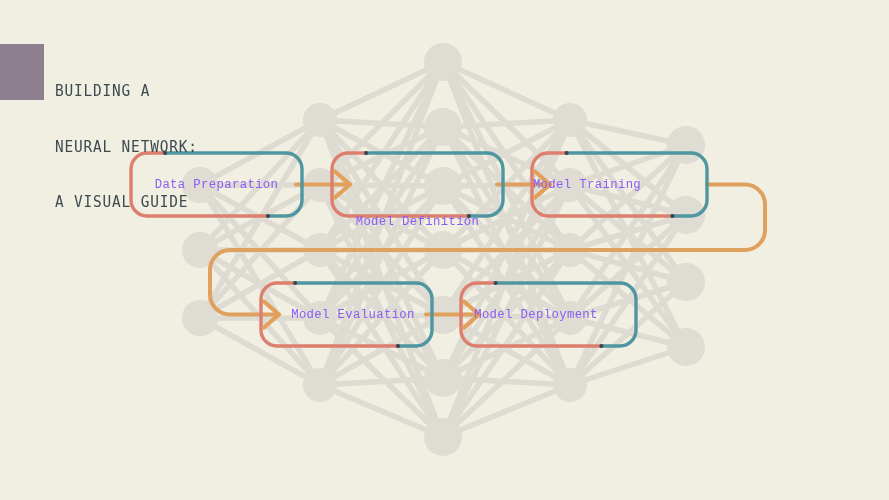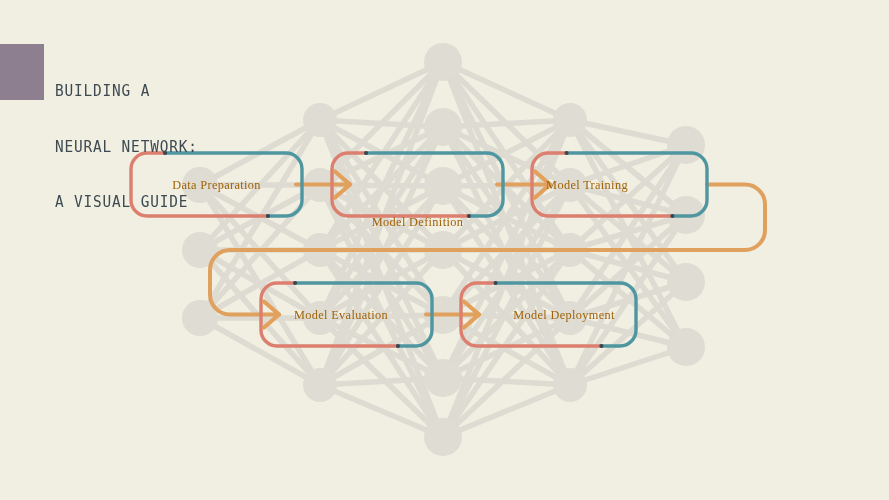--- a/index.html
+++ b/index.html
@@ -29,24 +29,24 @@
     white-space:pre;
     padding-top:1px;
   }
   #title-text div{font-stretch:condensed;transform:scaleX(0.93);transform-origin:left center;}
 
   
   #flow{position:absolute;left:0;top:0;width:889px;height:500px;z-index:2;}
 
   .node-label{
     position:absolute;
-    color:#a16207;
+    color:#8b5cf6;
     font-size:12.3px;
     letter-spacing:0.35px;
-    font-family:Liberation Serif, serif;
+    font-family:Liberation Mono, monospace;
     white-space:nowrap;
     z-index:4;
     transform:translate(-50%,-50%);
     pointer-events:none;
   }
 </style>
 </head>
 <body>
 
 <div id="stage">
@@ -230,17 +230,17 @@
         <path d="M 535 171.5 L 550 184.5 L 535 197.5" stroke="#e3a05b" stroke-width="4.2" fill="none" stroke-linecap="round" stroke-linejoin="round"></path>
         <path d="M 264 301.5 L 279 314.5 L 264 327.5" stroke="#e3a05b" stroke-width="4.2" fill="none" stroke-linecap="round" stroke-linejoin="round"></path>
         <path d="M 464 301.5 L 479 314.5 L 464 327.5" stroke="#e3a05b" stroke-width="4.2" fill="none" stroke-linecap="round" stroke-linejoin="round"></path>
       </g>
   </svg>
 
   <div id="labels">
       <div class="node-label" style="left: 216.5px; top: 184.5px;">Data Preparation</div>
       <div class="node-label" style="left: 417.5px; top: 184.5px; margin-top: 37px;">Model Definition</div>
       <div class="node-label" style="left: 587px; top: 184.5px;">Model Training</div>
-      <div class="node-label" style="left: 341px; top: 314.5px;">Model Evaluation</div>
-      <div class="node-label" style="left: 564px; top: 314.5px;">Model Deployment</div>
+      <div class="node-label" style="left: 353px; top: 314.5px;">Model Evaluation</div>
+      <div class="node-label" style="left: 536px; top: 314.5px;">Model Deployment</div>
     </div>
 
 </div>
 
 </body></html>

